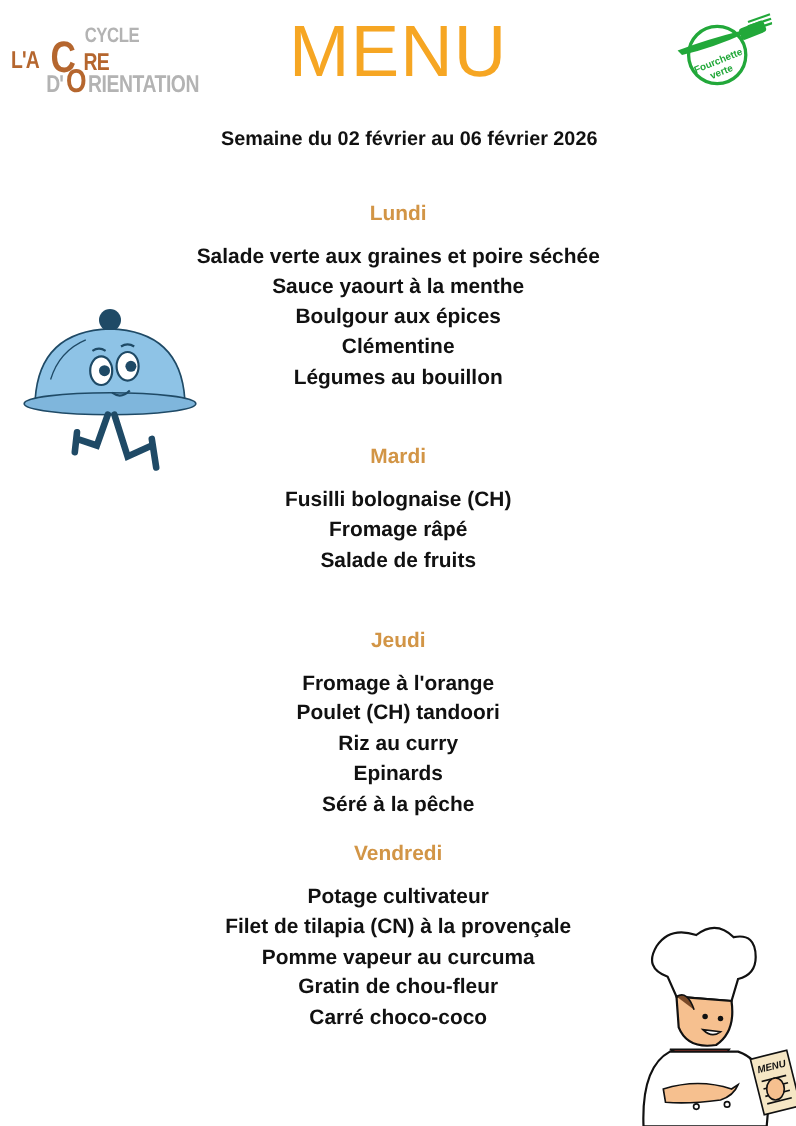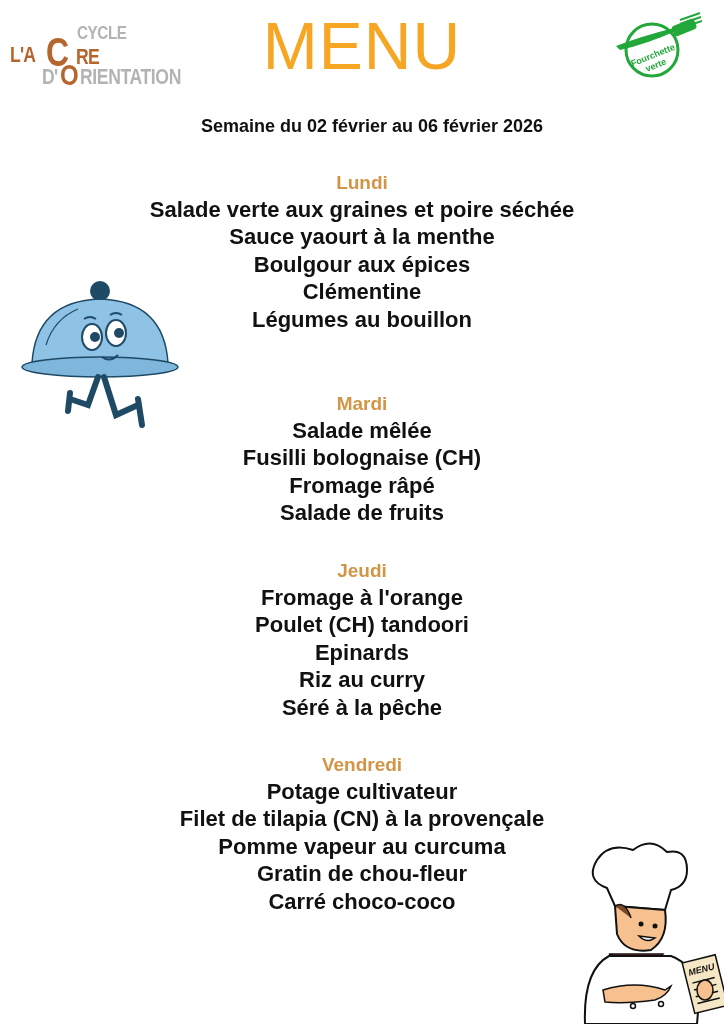--- a/index.html
+++ b/index.html
@@ -9,22 +9,22 @@
   .logo .la{position:absolute;left:2px;top:20px;font-size:22px;font-weight:bold;color:#b5662e;letter-spacing:-1px;transform:scaleX(0.8);transform-origin:left top;}
   .logo .bigc{position:absolute;left:38px;top:8px;font-size:40px;font-weight:bold;color:#b5662e;transform:scaleX(0.8);transform-origin:left top;}
   .logo .re{position:absolute;left:68px;top:22px;font-size:22px;font-weight:bold;color:#b5662e;letter-spacing:-1px;transform:scaleX(0.8);transform-origin:left top;}
   .logo .dapos{position:absolute;left:34px;top:42px;font-size:22px;font-weight:bold;color:#b3b3b3;letter-spacing:-1px;transform:scaleX(0.8);transform-origin:left top;}
   .logo .bigo{position:absolute;left:52px;top:36px;font-size:30px;font-weight:bold;color:#b5662e;transform:scaleX(0.8);transform-origin:left top;}
   .logo .rientation{position:absolute;left:72px;top:42px;font-size:22px;font-weight:bold;color:#b3b3b3;letter-spacing:-0.5px;transform:scaleX(0.8);transform-origin:left top;}
   .title{position:absolute;left:0;right:0;top:8px;text-align:center;font-size:66px;color:#f6a623;letter-spacing:1px;}
   .fv{position:absolute;left:612px;top:10px;width:90px;height:70px;}
   .week{position:absolute;left:0;right:0;top:116px;text-align:center;font-size:18px;font-weight:bold;padding-left:20px;}
   .day{position:absolute;left:0;right:0;text-align:center;}
-  .day h2{margin:0;font-size:19px;color:#d29546;font-weight:bold;height:27px;line-height:27px;}
-  .day .item{font-size:22px;font-weight:bold;height:27.4px;line-height:27.4px;}
+  .day h2{margin:12px;font-size:19px;color:#d29546;font-weight:bold;height:27px;line-height:27px;}
+  .day .item{font-size:19px;font-weight:bold;height:27.4px;line-height:27.4px;}
   .cloche{position:absolute;left:18px;top:275px;width:165px;height:165px;}
   .chef{position:absolute;left:575px;top:840px;width:149px;height:184px;}
 </style>
 </head>
 <body>
 
 <div class="logo">
   <span class="cycle">CYCLE</span>
   <span class="la">L'A</span>
   <span class="bigc">C</span>
@@ -56,32 +56,31 @@
   <h2>Lundi</h2>
   <div class="item">Salade verte aux graines et poire séchée</div>
   <div class="item">Sauce yaourt à la menthe</div>
   <div class="item">Boulgour aux épices</div>
   <div class="item">Clémentine</div>
   <div class="item">Légumes au bouillon</div>
 </div>
 
 <div class="day" style="top:390px">
   <h2>Mardi</h2>
-  <div class="item">Salade mêlée</div>
   <div class="item">Fusilli bolognaise (CH)</div>
   <div class="item">Fromage râpé</div>
   <div class="item">Salade de fruits</div>
 </div>
 
 <div class="day" style="top:557px">
   <h2>Jeudi</h2>
   <div class="item">Fromage à l'orange</div>
   <div class="item">Poulet (CH) tandoori</div>
+  <div class="item">Riz au curry</div>
   <div class="item">Epinards</div>
-  <div class="item">Riz au curry</div>
   <div class="item">Séré à la pêche</div>
 </div>
 
 <div class="day" style="top:751px">
   <h2>Vendredi</h2>
   <div class="item">Potage cultivateur</div>
   <div class="item">Filet de tilapia (CN) à la provençale</div>
   <div class="item">Pomme vapeur au curcuma</div>
   <div class="item">Gratin de chou-fleur</div>
   <div class="item">Carré choco-coco</div>

